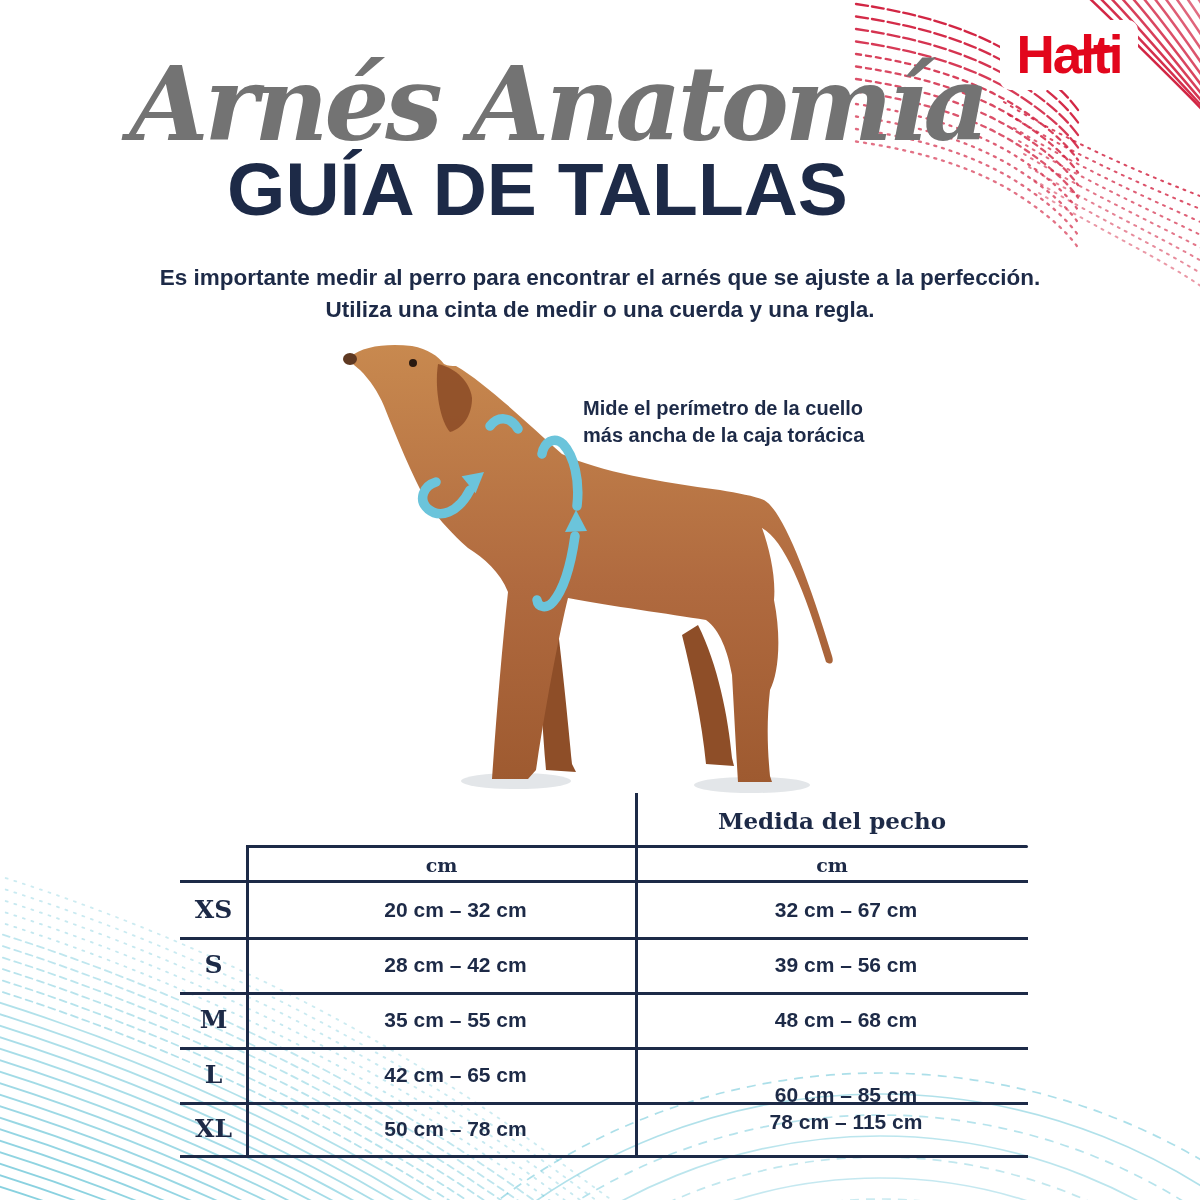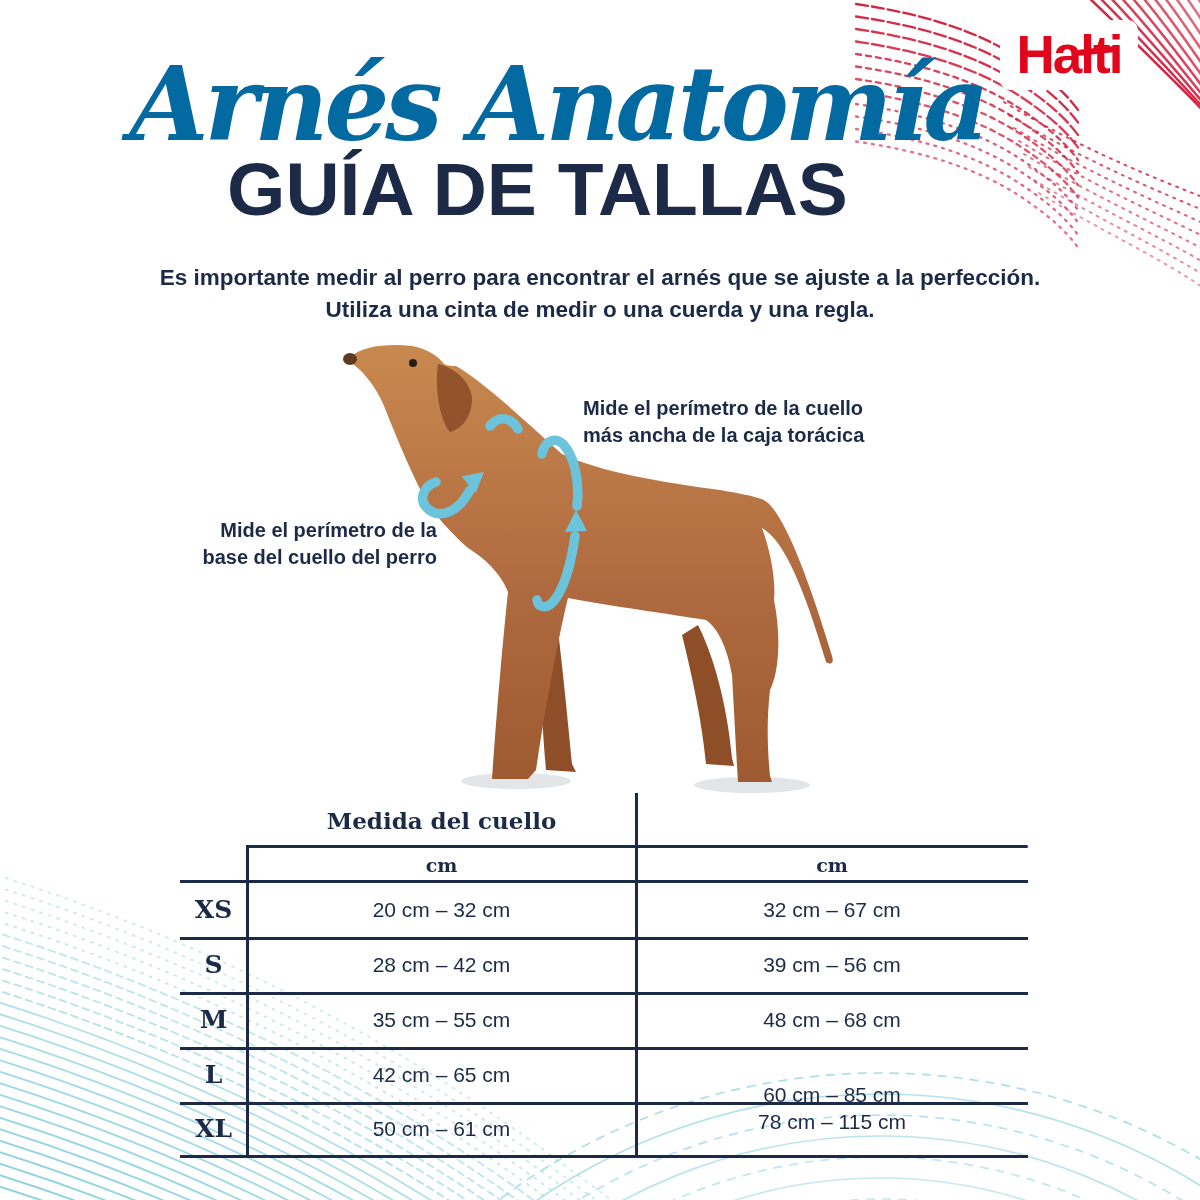--- a/index.html
+++ b/index.html
@@ -34,21 +34,21 @@
 
   
   #dog-svg{position:absolute;left:270px;top:330px;width:620px;height:470px;z-index:1;}
 
   
   #size-table{position:absolute;left:180px;top:793px;width:848px;height:365px;z-index:2;}
   .st-cell{position:absolute;display:flex;align-items:center;justify-content:center;}
   .st-colhead{font-family:"DejaVu Serif",serif;font-weight:700;font-size:23px;}
   .st-unit{font-family:"DejaVu Serif",serif;font-weight:700;font-size:19px;}
   .st-size{font-family:"DejaVu Serif",serif;font-weight:700;font-size:25px;}
-  .st-val{font-weight:400;font-size:21px;}
+  .st-val{font-weight:700;font-size:21px;padding-left:14px;}
   .st-line{position:absolute;}
 </style>
 </head>
 <body>
 
 <div id="page" style="color: rgb(29, 42, 71);">
 
   <svg id="teal-waves" viewBox="0 0 1200 1200" xmlns="http://www.w3.org/2000/svg" aria-hidden="true">
       <path d="M -20 870 C 170 928, 370 1020, 560 1162 C 690 1260, 820 1340, 950 1410" fill="none" stroke="#56bdd2" stroke-width="1.8" stroke-dasharray="2 7" opacity="0.30" stroke-linecap="round"></path>
       <path d="M -20 881.5 C 170 939.5, 370 1031.5, 560 1173.5 C 690 1271.5, 820 1351.5, 950 1421.5" fill="none" stroke="#56bdd2" stroke-width="1.8" stroke-dasharray="2 7" opacity="0.32" stroke-linecap="round"></path>
@@ -120,21 +120,21 @@
       <path d="M 1029 167 C 1091 205, 1153 233, 1205 263" fill="none" stroke="#d01a3a" stroke-width="2" stroke-dasharray="2 6" opacity="0.55" stroke-linecap="round"></path>
       <path d="M 1034 180 C 1096 218, 1158 246, 1205 276" fill="none" stroke="#d01a3a" stroke-width="2" stroke-dasharray="2 6" opacity="0.50" stroke-linecap="round"></path>
       <path d="M 1039 193 C 1101 231, 1163 259, 1205 289" fill="none" stroke="#d01a3a" stroke-width="2" stroke-dasharray="2 6" opacity="0.45" stroke-linecap="round"></path>
     </svg>
 
   <div id="logo-box">
     <span id="logo-text" style="color: rgb(226, 6, 28);">Halti</span>
     <span id="logo-bar" style="background: rgb(226, 6, 28);"></span>
   </div>
 
-  <div id="script-title" style="color: #0369a1;">Arnés Anatomía</div>
+  <div id="script-title" style="color: #737373;">Arnés Anatomía</div>
   <div id="main-title">GUÍA DE TALLAS</div>
   <div id="intro">
     <div>Es importante medir al perro para encontrar el arnés que se ajuste a la perfección.</div>
     <div>Utiliza una cinta de medir o una cuerda y una regla.</div>
   </div>
 
   <svg id="dog-svg" viewBox="0 0 620 470" xmlns="http://www.w3.org/2000/svg" aria-hidden="true">
     <defs>
       <linearGradient id="doggrad" x1="0" y1="0" x2="0" y2="1">
         <stop offset="0" stop-color="#c8894f"></stop>
@@ -190,28 +190,24 @@
       <path d="M 272,124 C 274,112 284,106 293,114 C 304,126 310,150 307,176"></path>
       <path d="M 305,206 C 301,234 295,258 283,272 C 277,279 268,278 267,270"></path>
       <path d="M 306,180 L 295,202 L 317,201 Z" fill="#6bc4db" stroke="none"></path>
     </g>
   </svg>
 
   <div id="chest-note" class="note">
     <div>Mide el perímetro de la cuello</div>
     <div>más ancha de la caja torácica</div>
   </div>
-  <div id="neck-note" class="note">
-    <div>Mide el perímetro de la</div>
-    <div>base del cuello del perro</div>
-  </div>
 
   <div id="size-table">
 
-    <div class="st-cell st-colhead" style="left:67px;top:0;width:389px;height:54px;">Medida del cuello</div>
+    <div class="st-cell st-colhead" style="left:456px;top:0;width:392px;height:54px;">Medida del pecho</div>
 
     <div class="st-cell st-unit" style="left:67px;top:54px;width:389px;height:35px;">cm</div>
     <div class="st-cell st-unit" style="left:456px;top:54px;width:392px;height:35px;">cm</div>
 
     <div class="st-cell st-size" style="left:0;top:89px;width:67px;height:55px;">XS</div>
     <div class="st-cell st-val" style="left:67px;top:89px;width:389px;height:55px;">20 cm – 32 cm</div>
     <div class="st-cell st-val" style="left:456px;top:89px;width:392px;height:55px;">32 cm – 67 cm</div>
 
     <div class="st-cell st-size" style="left:0;top:144px;width:67px;height:55px;">S</div>
     <div class="st-cell st-val" style="left:67px;top:144px;width:389px;height:55px;">28 cm – 42 cm</div>
@@ -219,21 +215,21 @@
 
     <div class="st-cell st-size" style="left:0;top:199px;width:67px;height:55px;">M</div>
     <div class="st-cell st-val" style="left:67px;top:199px;width:389px;height:55px;">35 cm – 55 cm</div>
     <div class="st-cell st-val" style="left:456px;top:199px;width:392px;height:55px;">48 cm – 68 cm</div>
 
     <div class="st-cell st-size" style="left:0;top:254px;width:67px;height:55px;">L</div>
     <div class="st-cell st-val" style="left:67px;top:254px;width:389px;height:55px;">42 cm – 65 cm</div>
     <div class="st-cell st-val" style="left:456px;top:254px;width:392px;height:55px;margin-top:20px;">60 cm – 85 cm</div>
 
     <div class="st-cell st-size" style="left:0;top:309px;width:67px;height:53px;">XL</div>
-    <div class="st-cell st-val" style="left:67px;top:309px;width:389px;height:53px;">50 cm – 61 cm</div>
+    <div class="st-cell st-val" style="left:67px;top:309px;width:389px;height:53px;">50 cm – 78 cm</div>
     <div class="st-cell st-val" style="left:456px;top:309px;width:392px;height:40px;">78 cm – 115 cm</div>
 
     <div class="st-line" style="left: 455px; top: 0px; width: 3px; height: 365px; background: rgb(29, 42, 71);"></div>
     <div class="st-line" style="left: 66px; top: 52px; width: 3px; height: 313px; background: rgb(29, 42, 71);"></div>
     <div class="st-line" style="left: 66px; top: 52px; width: 782px; height: 3px; border-radius: 3px; background: rgb(29, 42, 71);"></div>
     <div class="st-line" style="left: 0px; top: 87px; width: 848px; height: 3px; background: rgb(29, 42, 71);"></div>
     <div class="st-line" style="left: 0px; top: 144px; width: 848px; height: 3px; background: rgb(29, 42, 71);"></div>
     <div class="st-line" style="left: 0px; top: 199px; width: 848px; height: 3px; background: rgb(29, 42, 71);"></div>
     <div class="st-line" style="left: 0px; top: 254px; width: 848px; height: 3px; background: rgb(29, 42, 71);"></div>
     <div class="st-line" style="left: 0px; top: 309px; width: 848px; height: 3px; background: rgb(29, 42, 71);"></div>

